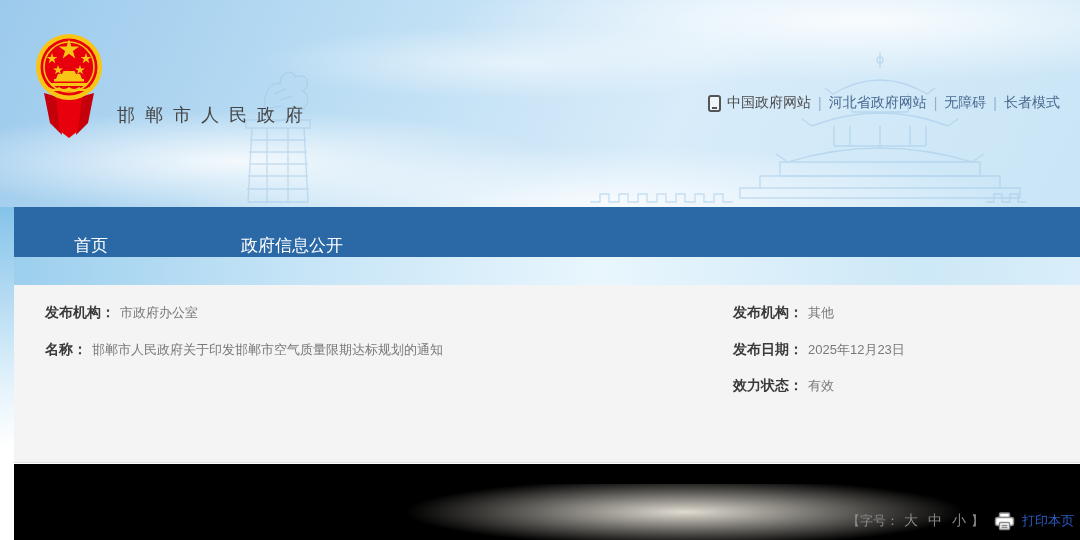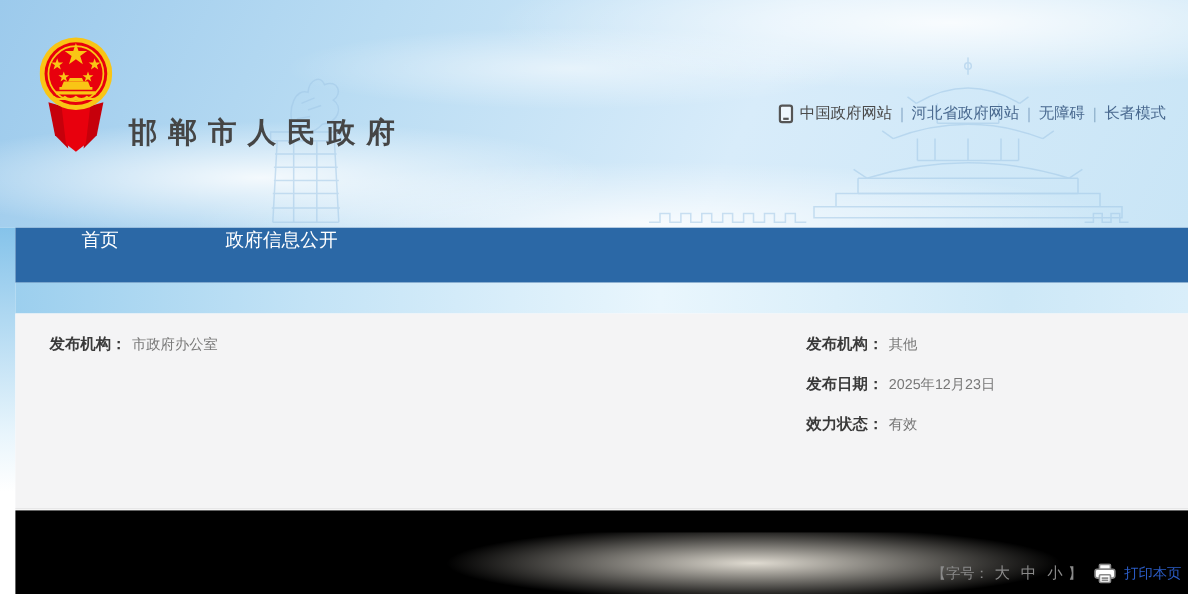--- a/index.html
+++ b/index.html
@@ -24,21 +24,21 @@
   .emblem { position:absolute; left:36px; top:31px; width:66px; height:108px; }
   
   .logo-cn {
     position:absolute; left:114px; top:33px; width:300px;
     font-family:"DejaVu Serif","Liberation Serif",serif;
     font-size:46px; font-weight:bold; color:#d10d12; letter-spacing:4px;
     white-space:nowrap;
   }
   .logo-sub {
     position:absolute; left:117px; top:103px;
-    font-size:26px; font-weight:700; color:#454545; letter-spacing:10px;
+    font-size:18px; font-weight:400; color:#454545; letter-spacing:10px;
     white-space:nowrap;
   }
   
   .top-links {
     position:absolute; top:93px; right:20px; height:20px;
     display:flex; align-items:center; font-size:14px; white-space:nowrap;
   }
   .device-icon {
     display:inline-block; width:13px; height:17px; margin-right:6px;
     border:2px solid #555; border-radius:3px; position:relative; background:rgba(255,255,255,.6);
@@ -50,21 +50,21 @@
   .top-link { color:#49698f; text-decoration:none; cursor:pointer; }
   .top-sep { color:#8fb0cc; margin:0 7px; }
   
   .gutter {
     position:absolute; left:0; top:207px; width:14px; height:240px;
     background:linear-gradient(180deg,#85c3ea 0%,#b7dcf3 40%,#e8f5fc 78%,#ffffff 100%);
   }
   
   .navbar {
     position:absolute; left:14px; top:207px; width:1066px; height:50px;
-    background:#2b68a6; display:flex; align-items:flex-start;
+    background:#2b68a6; display:flex; align-items:flex-end;gap:36px;
   }
   .nav-item {
     color:#ffffff; font-size:17px; cursor:pointer; white-space:nowrap;
   }
   .nav-item.first { margin-left:60px; }
   .nav-item.second { margin-left:97px; }
   
   .subband {
     position:absolute; left:14px; top:257px; width:1066px; height:28px;
     background:linear-gradient(90deg,#9ccfee 0%,#c3e3f6 25%,#e9f6fd 55%,#cde8f7 85%,#d9eefa 100%);
@@ -167,20 +167,24 @@
   </div>
 
   <div class="subband"></div>
 
   <div class="content-box">
     <div class="meta-col left">
       <div class="meta-row">
         <span class="m-label">发布机构：</span>
         <span class="m-value">市政府办公室</span>
       </div>
+      <div class="meta-row">
+        <span class="m-label">名称：</span>
+        <span class="m-value">邯郸市人民政府关于印发邯郸市空气质量限期达标规划的通知</span>
+      </div>
     </div>
     <div class="meta-col right">
       <div class="meta-row">
         <span class="m-label">发布机构：</span>
         <span class="m-value">其他</span>
       </div>
       <div class="meta-row">
         <span class="m-label">发布日期：</span>
         <span class="m-value">2025年12月23日</span>
       </div>

